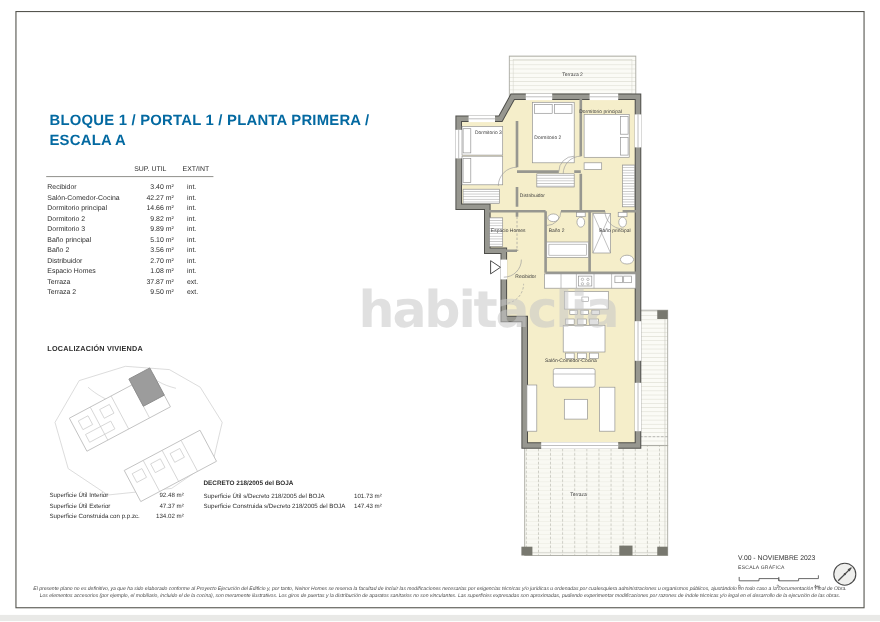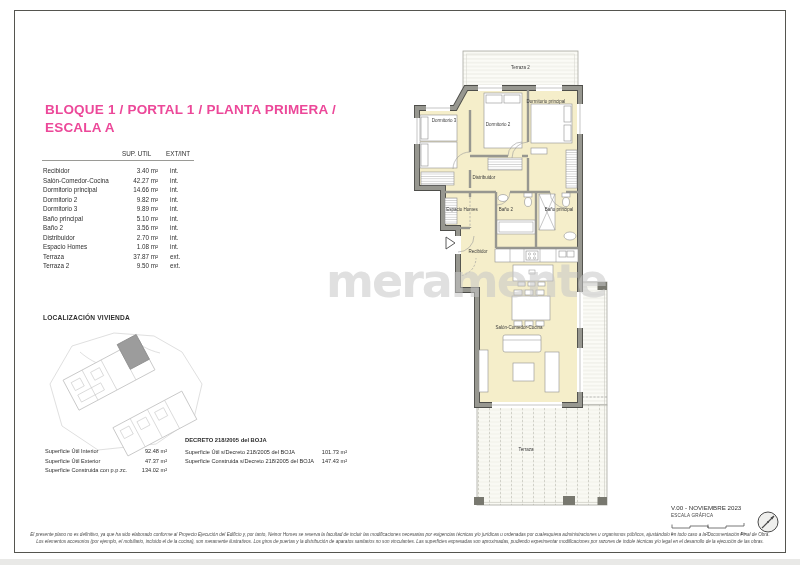--- a/index.html
+++ b/index.html
@@ -10,21 +10,21 @@
     --hatch_line:#e0e0d6;
     --deck_line:#c2c2b8;
   }
   html,body{margin:0;padding:0;background:#fff}
   .page{position:relative;width:800px;height:565px;background:#ffffff;overflow:hidden;
         font-family:"Liberation Sans",sans-serif;color:#2e2e2e}
   .frame{position:absolute;left:14px;top:10px;width:770px;height:541px;border:1px solid #55554f}
   .bottom-strip{position:absolute;left:0;top:559px;width:800px;height:6px;background:#e9e9e7}
 
   .title{position:absolute;left:45px;top:101px;width:330px;font-size:13.5px;font-weight:bold;
-         color:#ec4899;line-height:17.5px;letter-spacing:.2px}
+         color:#0369a1;line-height:17.5px;letter-spacing:.2px}
 
   
   .stable{position:absolute;left:42px;top:150px;width:152px;font-size:6.3px}
   .sheader{position:relative;height:9px}
   .sh-sup{position:absolute;left:80px}
   .sh-ext{position:absolute;left:124px}
   .sline{border:0;border-top:1px solid #9a9a96;margin:1px 0 6px 0}
   .srow{position:relative;height:9.55px}
   .sn{position:absolute;left:1px;white-space:nowrap}
   .sv{position:absolute;left:58px;width:58px;text-align:right}
@@ -361,21 +361,21 @@
       <text class="rlabel" x="484" y="179">Distribuidor</text>
       <text class="rlabel" x="462" y="211">Espacio Homes</text>
       <text class="rlabel" x="506" y="211">Baño 2</text>
       <text class="rlabel" x="559" y="211">Baño principal</text>
       <text class="rlabel" x="478" y="253">Recibidor</text>
       <text class="rlabel" x="519" y="329">Salón-Comedor-Cocina</text>
       <text class="rlabel" x="526" y="451">Terraza</text>
     </g>
   </svg>
 
-  <div class="watermark">meramente</div>
+  <div class="watermark">habitaclia</div>
 
   <div class="version">V.00 - NOVIEMBRE 2023</div>
   <div class="scalelabel">ESCALA GRÁFICA</div>
 
   <svg class="scalebar" width="82" height="18" viewBox="0 0 82 18">
     <path d="M3,10 H21 V8 H39 V10 H57 V8 H75" fill="none" stroke="#555" stroke-width="0.8"></path>
     <path d="M3,10 V6.5 M39,10 V6.5 M75,8 V5" fill="none" stroke="#555" stroke-width="0.8"></path>
     <text x="2" y="16.5" font-size="4.2" fill="#444">0</text>
     <text x="37" y="16.5" font-size="4.2" fill="#444">2</text>
     <text x="71" y="16.5" font-size="4.2" fill="#444">4m</text>

